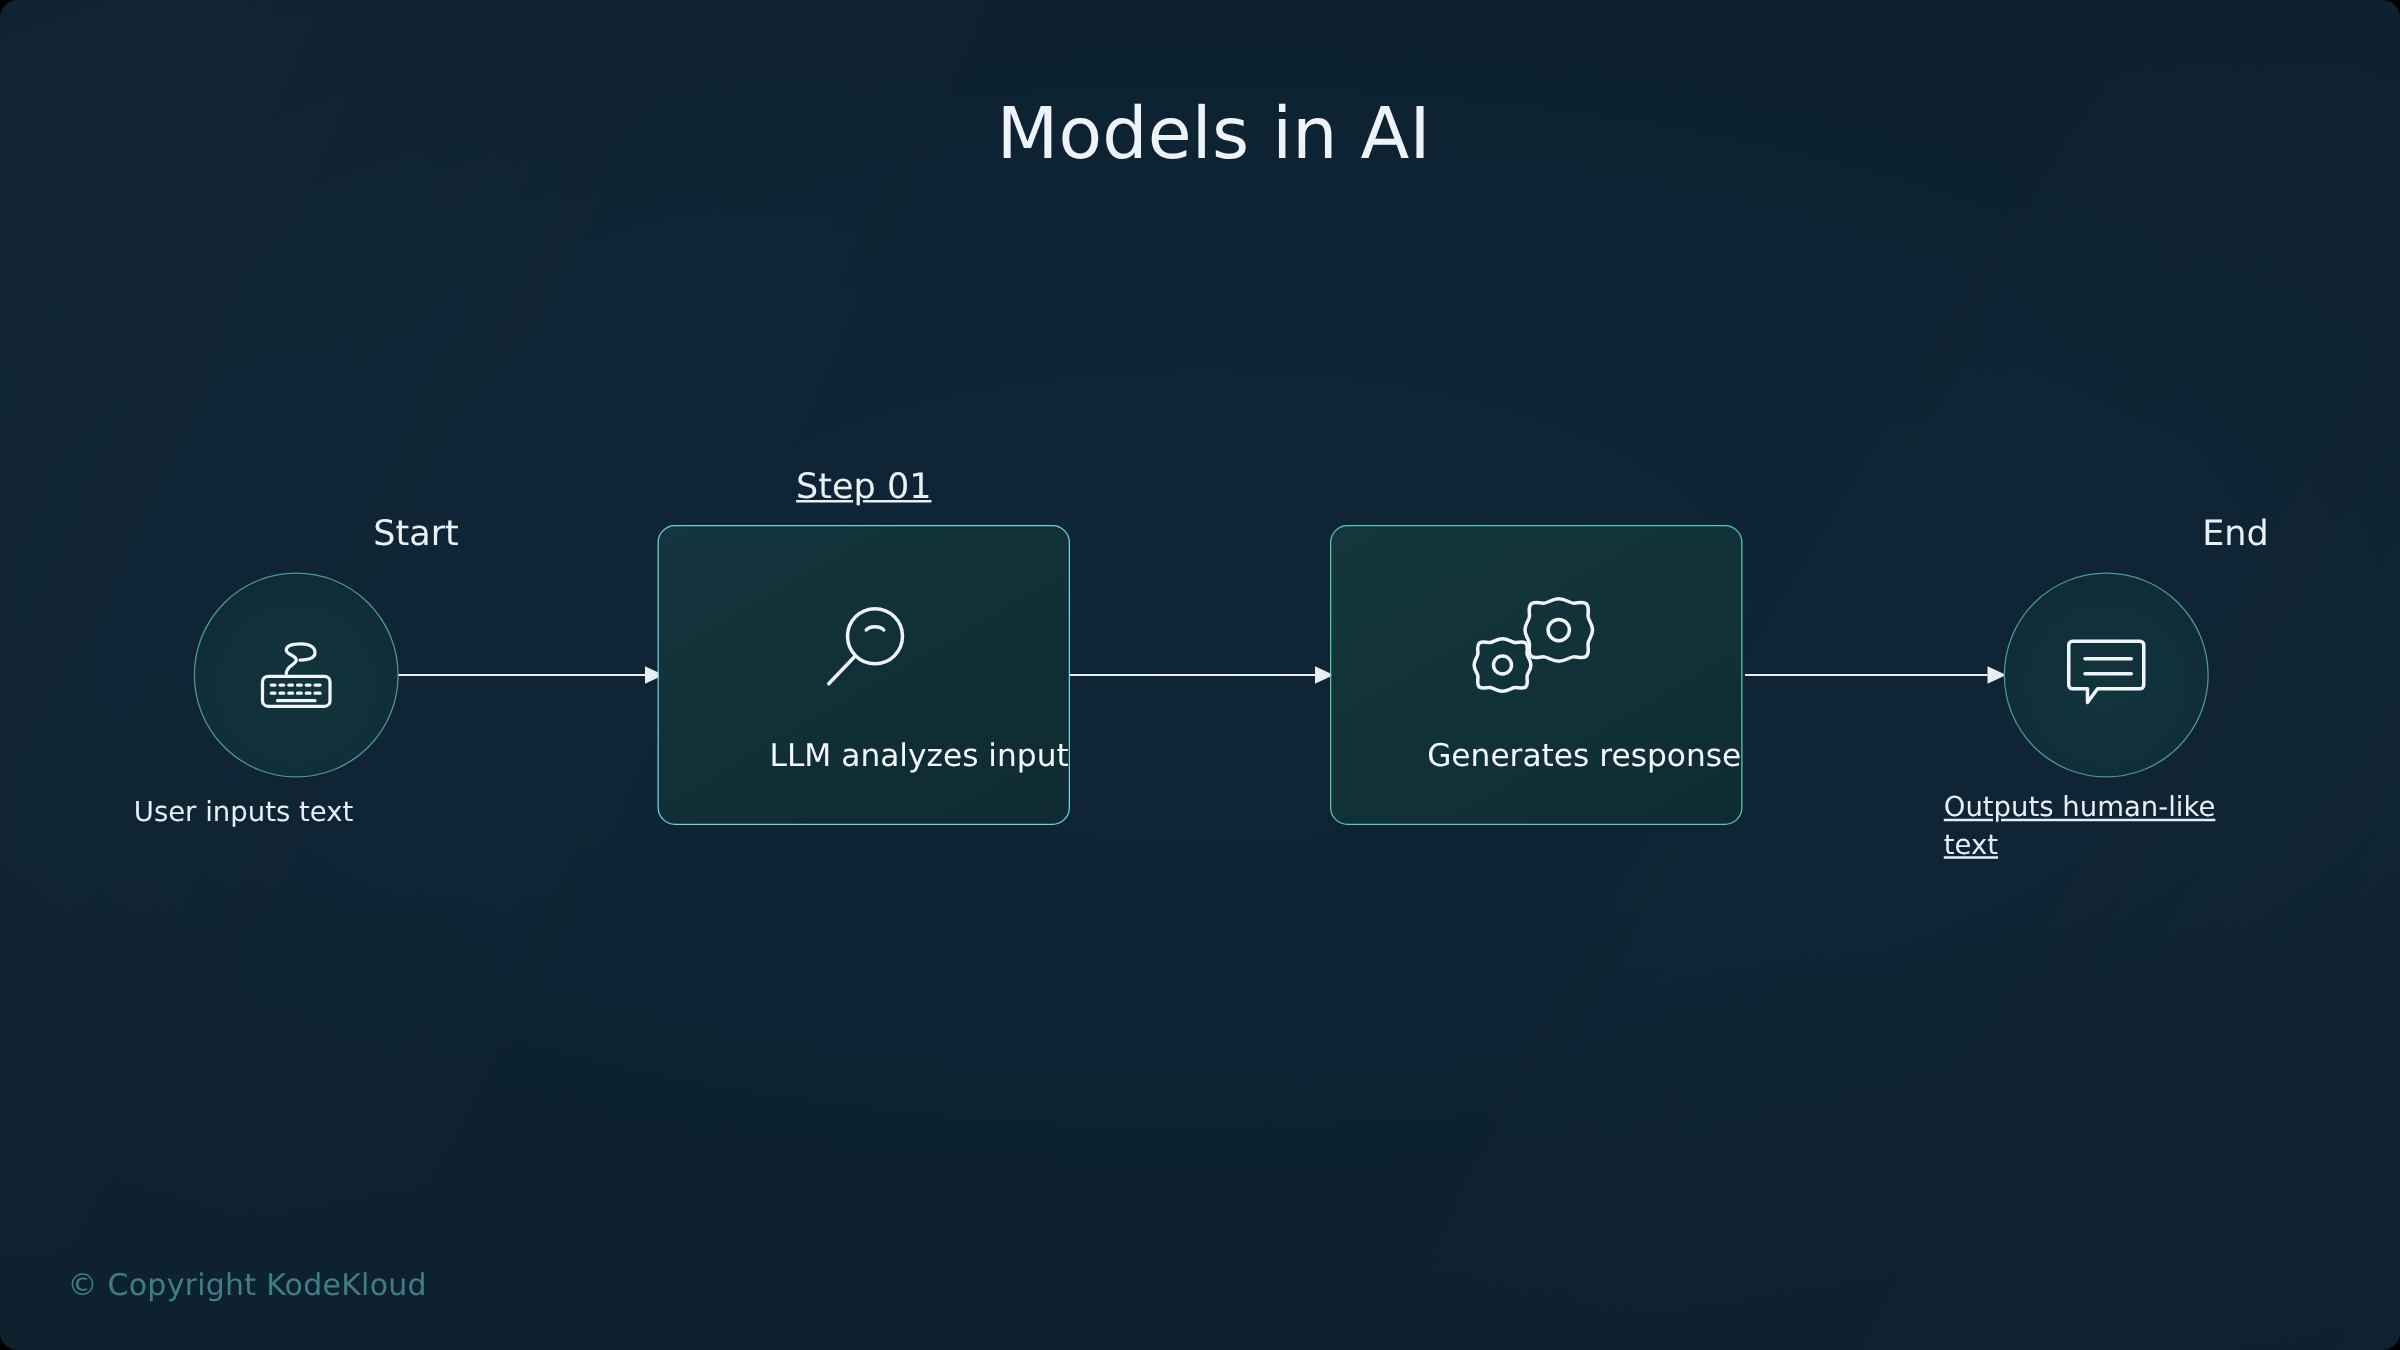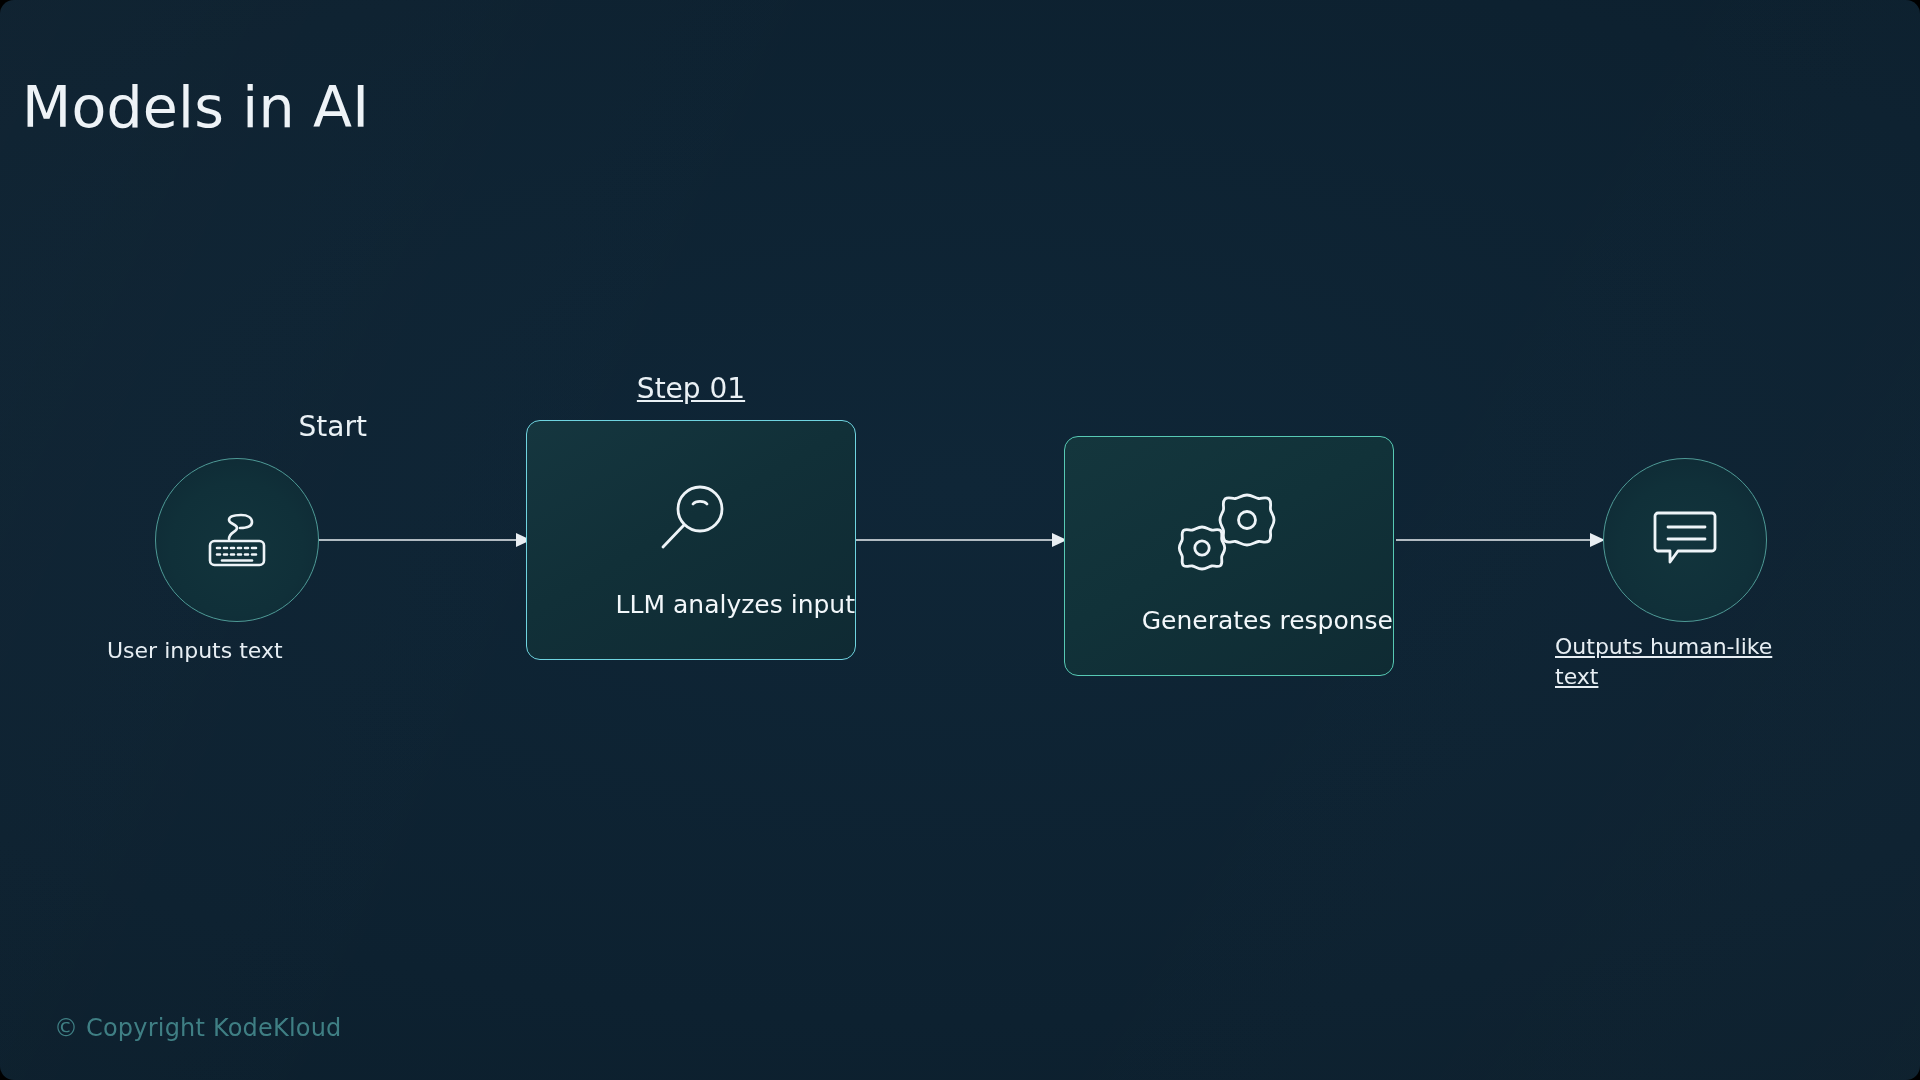--- a/index.html
+++ b/index.html
@@ -10,42 +10,42 @@
          background:
            radial-gradient(120% 90% at 50% 45%, #0f2637 0%, #0d2130 55%, #0b1d29 100%);
          border-radius:14px;overflow:hidden;}
 
   
   .slide::before{content:"";position:absolute;inset:0;
       background:linear-gradient(115deg, rgba(255,255,255,.016) 0%, rgba(255,255,255,0) 38%),
                  linear-gradient(300deg, rgba(255,255,255,.012) 0%, rgba(255,255,255,0) 40%);
       pointer-events:none;}
 
-  .title{position:absolute;left:0;right:0;top:74px;text-align:left;
+  .title{position:absolute;left:0;right:0;top:74px;text-align:center;
          font-size:57px;font-weight:400;color:#eef3f7;letter-spacing:.2px;
          font-family:"DejaVu Sans","Liberation Sans",sans-serif;padding-left:22px;}
 
   .flow{position:absolute;left:0;top:0;width:1920px;height:1080px;}
 
   
   .node-circle{position:absolute;width:164px;height:164px;border-radius:50%;
       border:1.6px solid #4e9a96;
       background:radial-gradient(circle at 50% 55%, #12343c 0%, #103039 55%, #0e2733 100%);
       display:flex;align-items:center;justify-content:center;box-sizing:border-box;}
   .node-cap{position:absolute;width:260px;text-align:right;color:#eaf1f5;
       font-size:28px;font-weight:400;}
   .node-sub{position:absolute;width:260px;text-align:left;color:#e7eef3;
       font-size:22px;line-height:1.35;font-weight:400;}
 
   
   .card{position:absolute;width:330px;height:240px;border-radius:14px;box-sizing:border-box;}
   .card.c1{border:1.6px solid #6fd4e0;
       background:linear-gradient(150deg,#15363f 0%,#113038 45%,#0f2a33 100%);}
   .card.c2{border:1.6px solid #57c9b4;
-      background:linear-gradient(150deg,#14363d 0%,#113239 45%,#0f2b33 100%);margin-top:16px;}
+      background:linear-gradient(150deg,#14363d 0%,#113239 45%,#0f2b33 100%);}
   .card-label{position:absolute;width:330px;text-align:center;color:#eaf1f5;font-size:28px;}
   .card-text{position:absolute;left:0;right:0;bottom:40px;text-align:right;
       color:#f2f7fa;font-size:25px;}
   .card-icon{position:absolute;left:0;right:0;top:46px;display:flex;
       align-items:center;justify-content:center;height:110px;}
 
   .connector{position:absolute;height:24px;display:block;}
 
   .copyright{position:absolute;left:54px;bottom:38px;color:#3f7f84;
       font-size:24px;letter-spacing:.2px;}
@@ -155,20 +155,21 @@
                        C-15.5,-19.7 -12.6,-17.6 -9.7,-18
                        C-6.8,-18.5 -4.2,-21 0,-21 Z"></path>
               <circle cx="0" cy="0" r="7.2"></circle>
             </g>
           </svg>
         </span>
       </div>
       <div class="card-text">Generates response</div>
     </div>
 
+    <div class="node-cap" style="left:1555px;top:410px;">End</div>
 
     <div class="node-circle" style="left:1603px;top:458px;">
       <span>
         <svg width="70" height="66" viewBox="0 0 70 66" fill="none" stroke="#eef4f8" stroke-width="2.8" stroke-linecap="round" stroke-linejoin="round">
           <path d="M8 8 h54 a3 3 0 0 1 3 3 v32 a3 3 0 0 1 -3 3 h-34
                    l-8 11 v-11 h-12 a3 3 0 0 1 -3 -3 v-32 a3 3 0 0 1 3 -3 Z"></path>
           <line x1="18" y1="22" x2="55" y2="22"></line>
           <line x1="18" y1="34" x2="55" y2="34"></line>
         </svg>
       </span>

